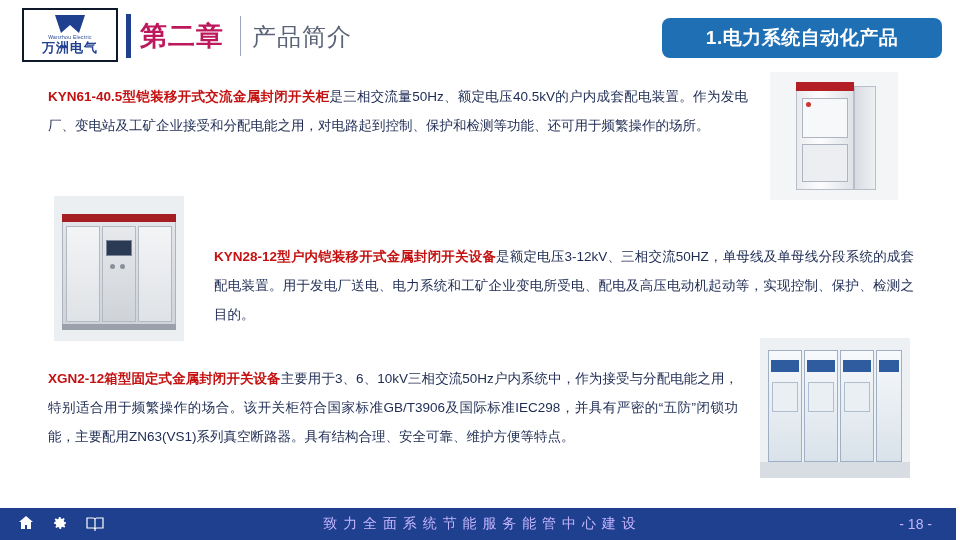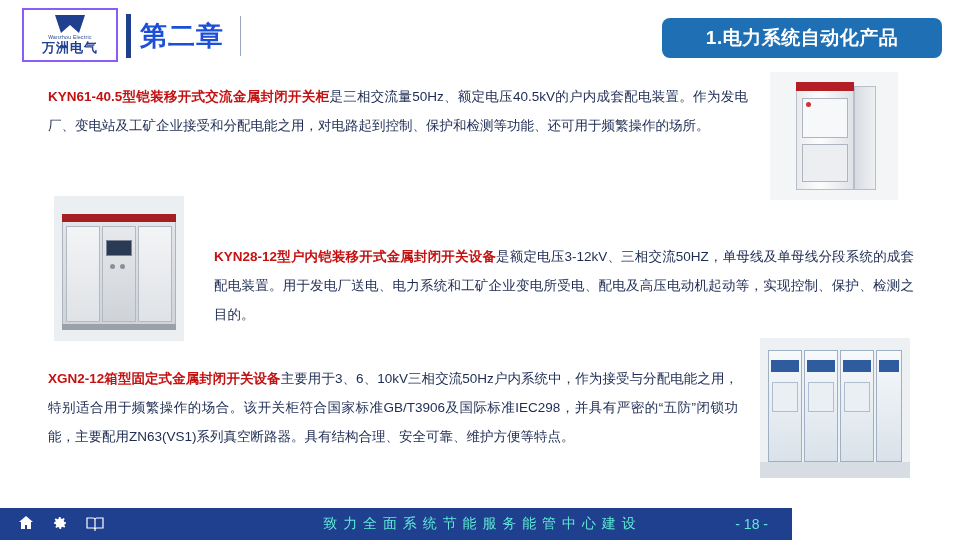--- a/index.html
+++ b/index.html
@@ -14,21 +14,21 @@
     position: relative;
     width: 960px; height: 540px;
     background: #ffffff;
   }
 
   
   .logo-box {
     position: absolute;
     left: 22px; top: 8px;
     width: 96px; height: 54px;
-    border: 2px solid #8b5cf6;
+    border: 2px solid #0f172a;
     background: #ffffff;
     display: flex; flex-direction: column;
     align-items: center; justify-content: center;
   }
   .logo-mark {
     width: 30px; height: 18px;
     background: #1f3f8f;
     clip-path: polygon(0 0, 100% 0, 80% 100%, 50% 55%, 20% 100%);
     margin-bottom: 1px;
   }
@@ -44,21 +44,21 @@
   .header-bar {
     position: absolute;
     left: 126px; top: 14px;
     width: 5px; height: 44px;
     background: #1f3f8f;
   }
   .chapter-title {
     position: absolute;
     left: 140px; top: 18px;
     font-size: 27px; font-weight: bold;
-    color: #1d4ed8;
+    color: #be185d;
     letter-spacing: 1px;
   }
   .title-sep {
     position: absolute;
     left: 240px; top: 16px;
     width: 1px; height: 40px;
     background: #9aa6c4;
   }
   .chapter-sub {
     position: absolute;
@@ -193,23 +193,23 @@
   #photo3 .vc { left: 84px; width: 26px; }
   #photo3 .floor {
     position: absolute; left: 0; top: 124px; width: 150px; height: 16px;
     background: #d7dde3;
   }
 
   
   .footer {
     position: absolute;
     left: 0; bottom: 0;
-    width: 792px; height: 32px;
+    width: 956px; height: 32px;
     background: #1f3f8f;
-    color: #5eead4;
+    color: #c4b5fd;
   }
   .footer-icons {
     position: absolute; left: 18px; top: 7px;
     display: flex; gap: 18px; align-items: center;
   }
   .footer-icons svg { display: block; }
   .footer-text {
     position: absolute; left: 0; top: 0;
     width: 960px; height: 32px;
     display: flex; align-items: center; justify-content: center;
@@ -232,20 +232,21 @@
 
   <div class="logo-box">
     <div class="logo-mark"></div>
     <div class="logo-en">Wanzhou Electric</div>
     <div class="logo-cn">万洲电气</div>
   </div>
 
   <div class="header-bar"></div>
   <div class="chapter-title">第二章</div>
   <div class="title-sep"></div>
+  <div class="chapter-sub">产品简介</div>
 
   <div class="section-pill">1.电力系统自动化产品</div>
 
   <div class="para" id="para1">
     <span class="hl">KYN61-40.5型铠装移开式交流金属封闭开关柜</span><span>是三相交流量50Hz、额定电压40.5kV的户内成套配电装置。作为发电厂、变电站及工矿企业接受和分配电能之用，对电路起到控制、保护和检测等功能、还可用于频繁操作的场所。</span>
   </div>
 
   <div class="para" id="para2">
     <span class="hl">KYN28-12型户内铠装移开式金属封闭开关设备</span><span>是额定电压3-12kV、三相交流50HZ，单母线及单母线分段系统的成套配电装置。用于发电厂送电、电力系统和工矿企业变电所受电、配电及高压电动机起动等，实现控制、保护、检测之目的。</span>
   </div>

